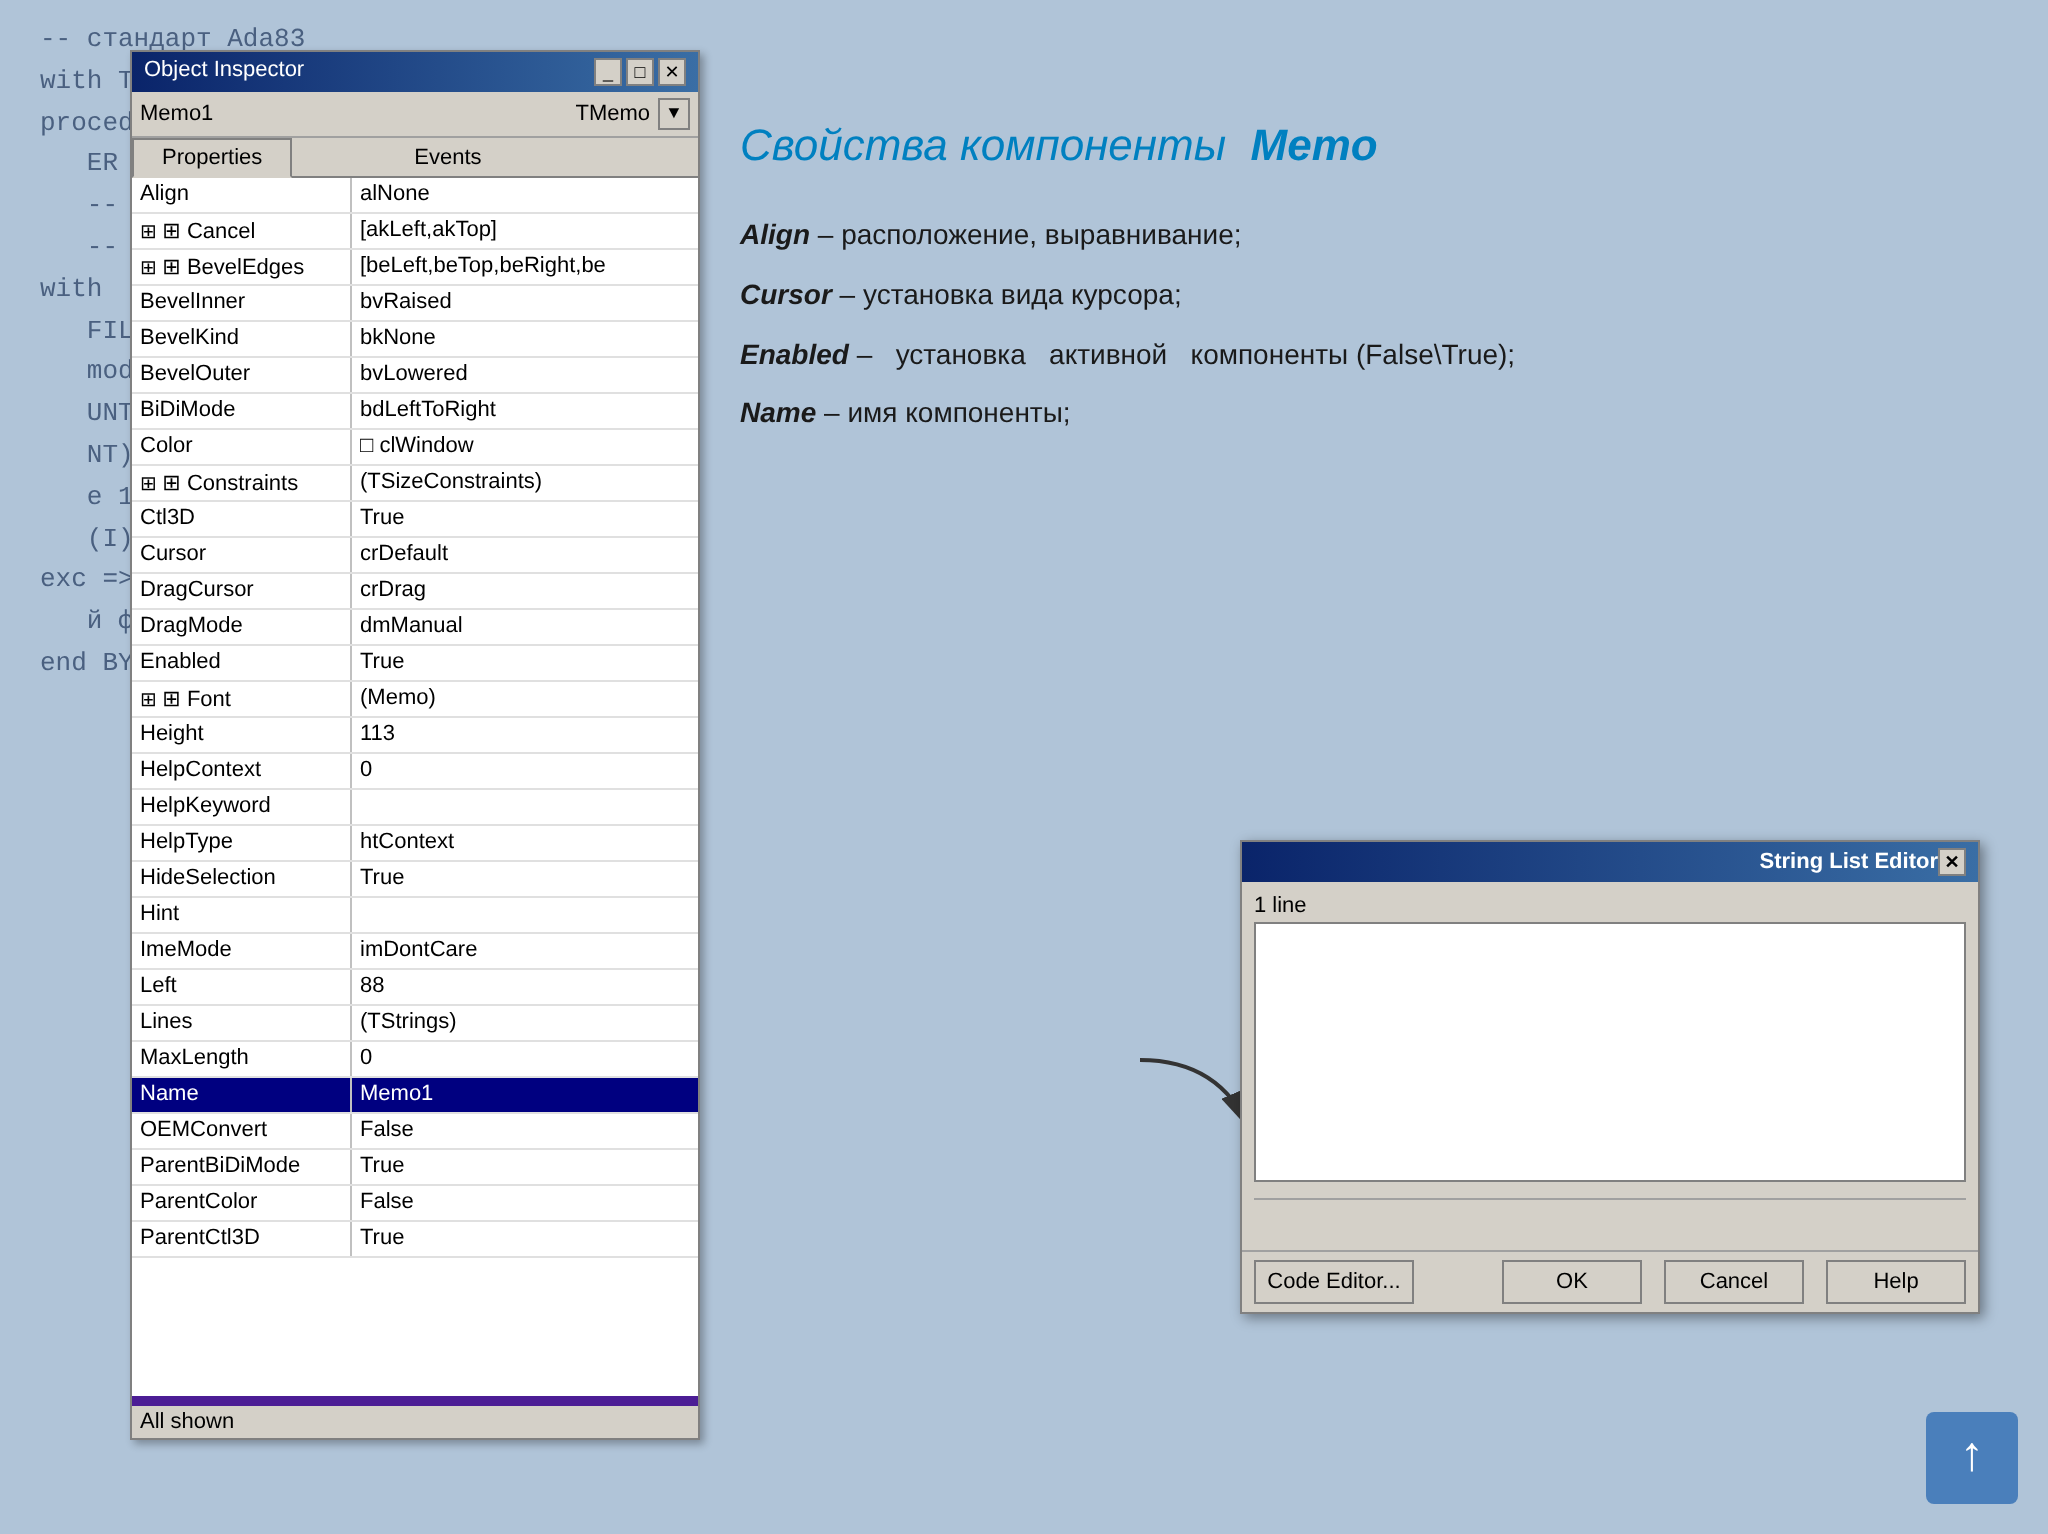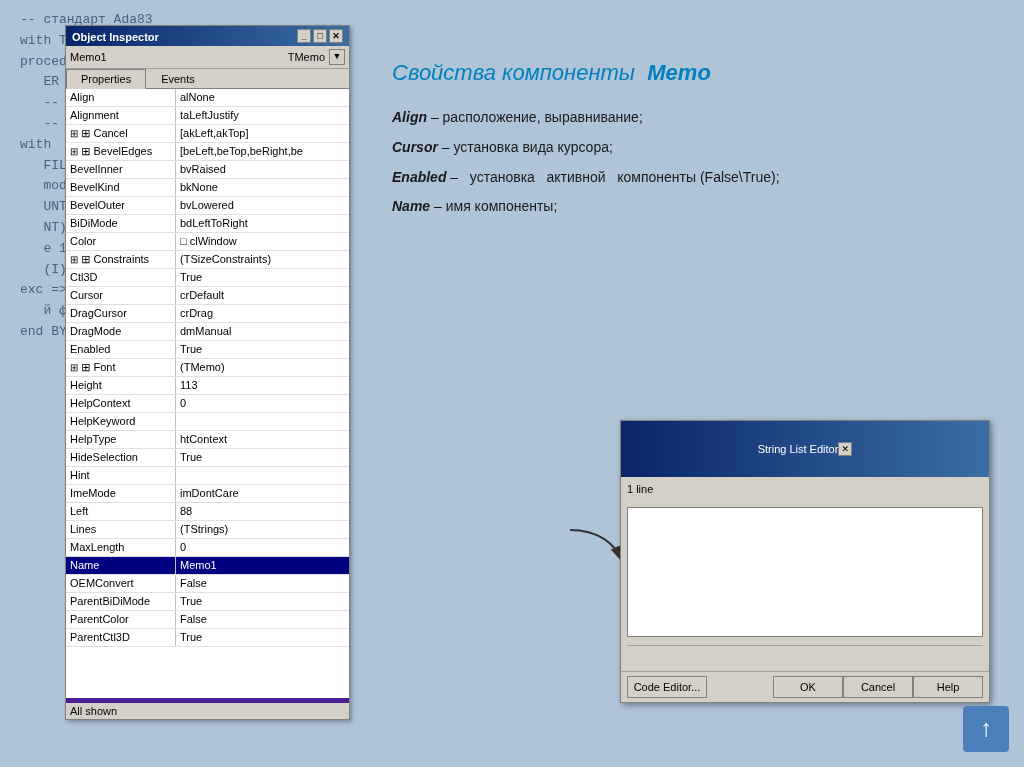--- a/index.html
+++ b/index.html
@@ -36,24 +36,24 @@
       border: 1px solid #808080;
       box-shadow: 2px 2px 4px rgba(0,0,0,0.3);
       display: flex;
       flex-direction: column;
     }
 
     .window-titlebar {
       background: linear-gradient(to right, #0a246a, #3a6ea5);
       color: white;
       font-size: 11px;
-      font-weight: bold;
+      font-weight: normal;
       padding: 3px 6px;
       display: flex;
-      align-items: flex-end;
+      align-items: flex-start;
       justify-content: space-between;
       font-family: Tahoma, Arial, sans-serif;
     }
 
     .titlebar-buttons {
       display: flex;
       gap: 2px;
     }
 
     .titlebar-btn {
@@ -97,20 +97,21 @@
       font-size: 9px;
       display: flex;
       align-items: center;
       justify-content: center;
     }
 
     .tabs-bar {
       display: flex;
       background: #d4d0c8;
       border-bottom: 1px solid #808080;
+      gap: 46px;
     }
 
     .tab {
       padding: 3px 14px;
       font-size: 11px;
       font-family: Tahoma, Arial, sans-serif;
       cursor: pointer;
       border: 1px solid transparent;
       border-bottom: none;
     }
@@ -181,21 +182,21 @@
       border-top: 5px solid #4c1d95;
       padding: 2px 4px;
       font-size: 11px;
       font-family: Tahoma, Arial, sans-serif;
     }
 
     
     .main-content {
       position: absolute;
       top: 60px;
-      left: 392px;
+      left: 370px;
       right: 10px;
       font-family: Arial, sans-serif;
     }
 
     .title-heading {
       font-size: 22px;
       font-style: italic;
       color: #0080c0;
       margin-bottom: 20px;
       font-family: Arial, sans-serif;
@@ -229,37 +230,37 @@
       width: 370px;
       background: #d4d0c8;
       border: 1px solid #808080;
       box-shadow: 2px 2px 6px rgba(0,0,0,0.4);
     }
 
     .sle-titlebar {
       background: linear-gradient(to right, #0a246a, #3a6ea5);
       color: white;
       font-size: 11px;
-      font-weight: normal;
-      padding: 21px 6px;
-      display: flex;
-      align-items: center;
-      justify-content: center;
+      font-weight: bold;
+      padding: 3px 6px;
+      display: flex;
+      align-items: center;
+      justify-content: flex-end;
       font-family: Tahoma, Arial, sans-serif;
     }
 
     .sle-content {
       padding: 6px;
       background: #d4d0c8;
     }
 
     .sle-label {
       font-size: 11px;
       font-family: Tahoma, Arial, sans-serif;
-      margin-bottom: 12px;
+      margin-bottom: 2px;
     }
 
     .sle-textarea {
       width: 100%;
       height: 130px;
       background: white;
       border: 1px solid #808080;
       font-size: 11px;
       font-family: Tahoma, Arial, sans-serif;
       resize: none;
@@ -269,21 +270,21 @@
     .sle-bottom-bar {
       height: 20px;
       background: #d4d0c8;
       border-top: 1px solid #a0a0a0;
       margin-top: 4px;
     }
 
     .sle-footer {
       padding: 4px 6px;
       display: flex;
-      gap: 0;
+      gap: 11px;
       align-items: center;
       border-top: 1px solid #a0a0a0;
     }
 
     .sle-footer-btn {
       height: 22px;
       min-width: 70px;
       background: #d4d0c8;
       border: 1px solid #808080;
       font-size: 11px;
@@ -366,24 +367,20 @@
   <div class="tabs-bar">
     <div class="tab active">Properties</div>
     <div class="tab">Events</div>
   </div>
   <div class="props-list" id="props-list">
       <div class="prop-row">
         <div class="prop-name">Align</div>
         <div class="prop-value">alNone</div>
       </div>
       <div class="prop-row">
-        <div class="prop-name">Alignment</div>
-        <div class="prop-value">taLeftJustify</div>
-      </div>
-      <div class="prop-row">
         <div class="prop-name has-plus">⊞ Cancel</div>
         <div class="prop-value">[akLeft,akTop]</div>
       </div>
       <div class="prop-row">
         <div class="prop-name has-plus">⊞ BevelEdges</div>
         <div class="prop-value">[beLeft,beTop,beRight,be</div>
       </div>
       <div class="prop-row">
         <div class="prop-name">BevelInner</div>
         <div class="prop-value">bvRaised</div>
@@ -423,21 +420,21 @@
       <div class="prop-row">
         <div class="prop-name">DragMode</div>
         <div class="prop-value">dmManual</div>
       </div>
       <div class="prop-row">
         <div class="prop-name">Enabled</div>
         <div class="prop-value">True</div>
       </div>
       <div class="prop-row">
         <div class="prop-name has-plus">⊞ Font</div>
-        <div class="prop-value">(TMemo)</div>
+        <div class="prop-value">(Memo)</div>
       </div>
       <div class="prop-row">
         <div class="prop-name">Height</div>
         <div class="prop-value">113</div>
       </div>
       <div class="prop-row">
         <div class="prop-name">HelpContext</div>
         <div class="prop-value">0</div>
       </div>
       <div class="prop-row">

